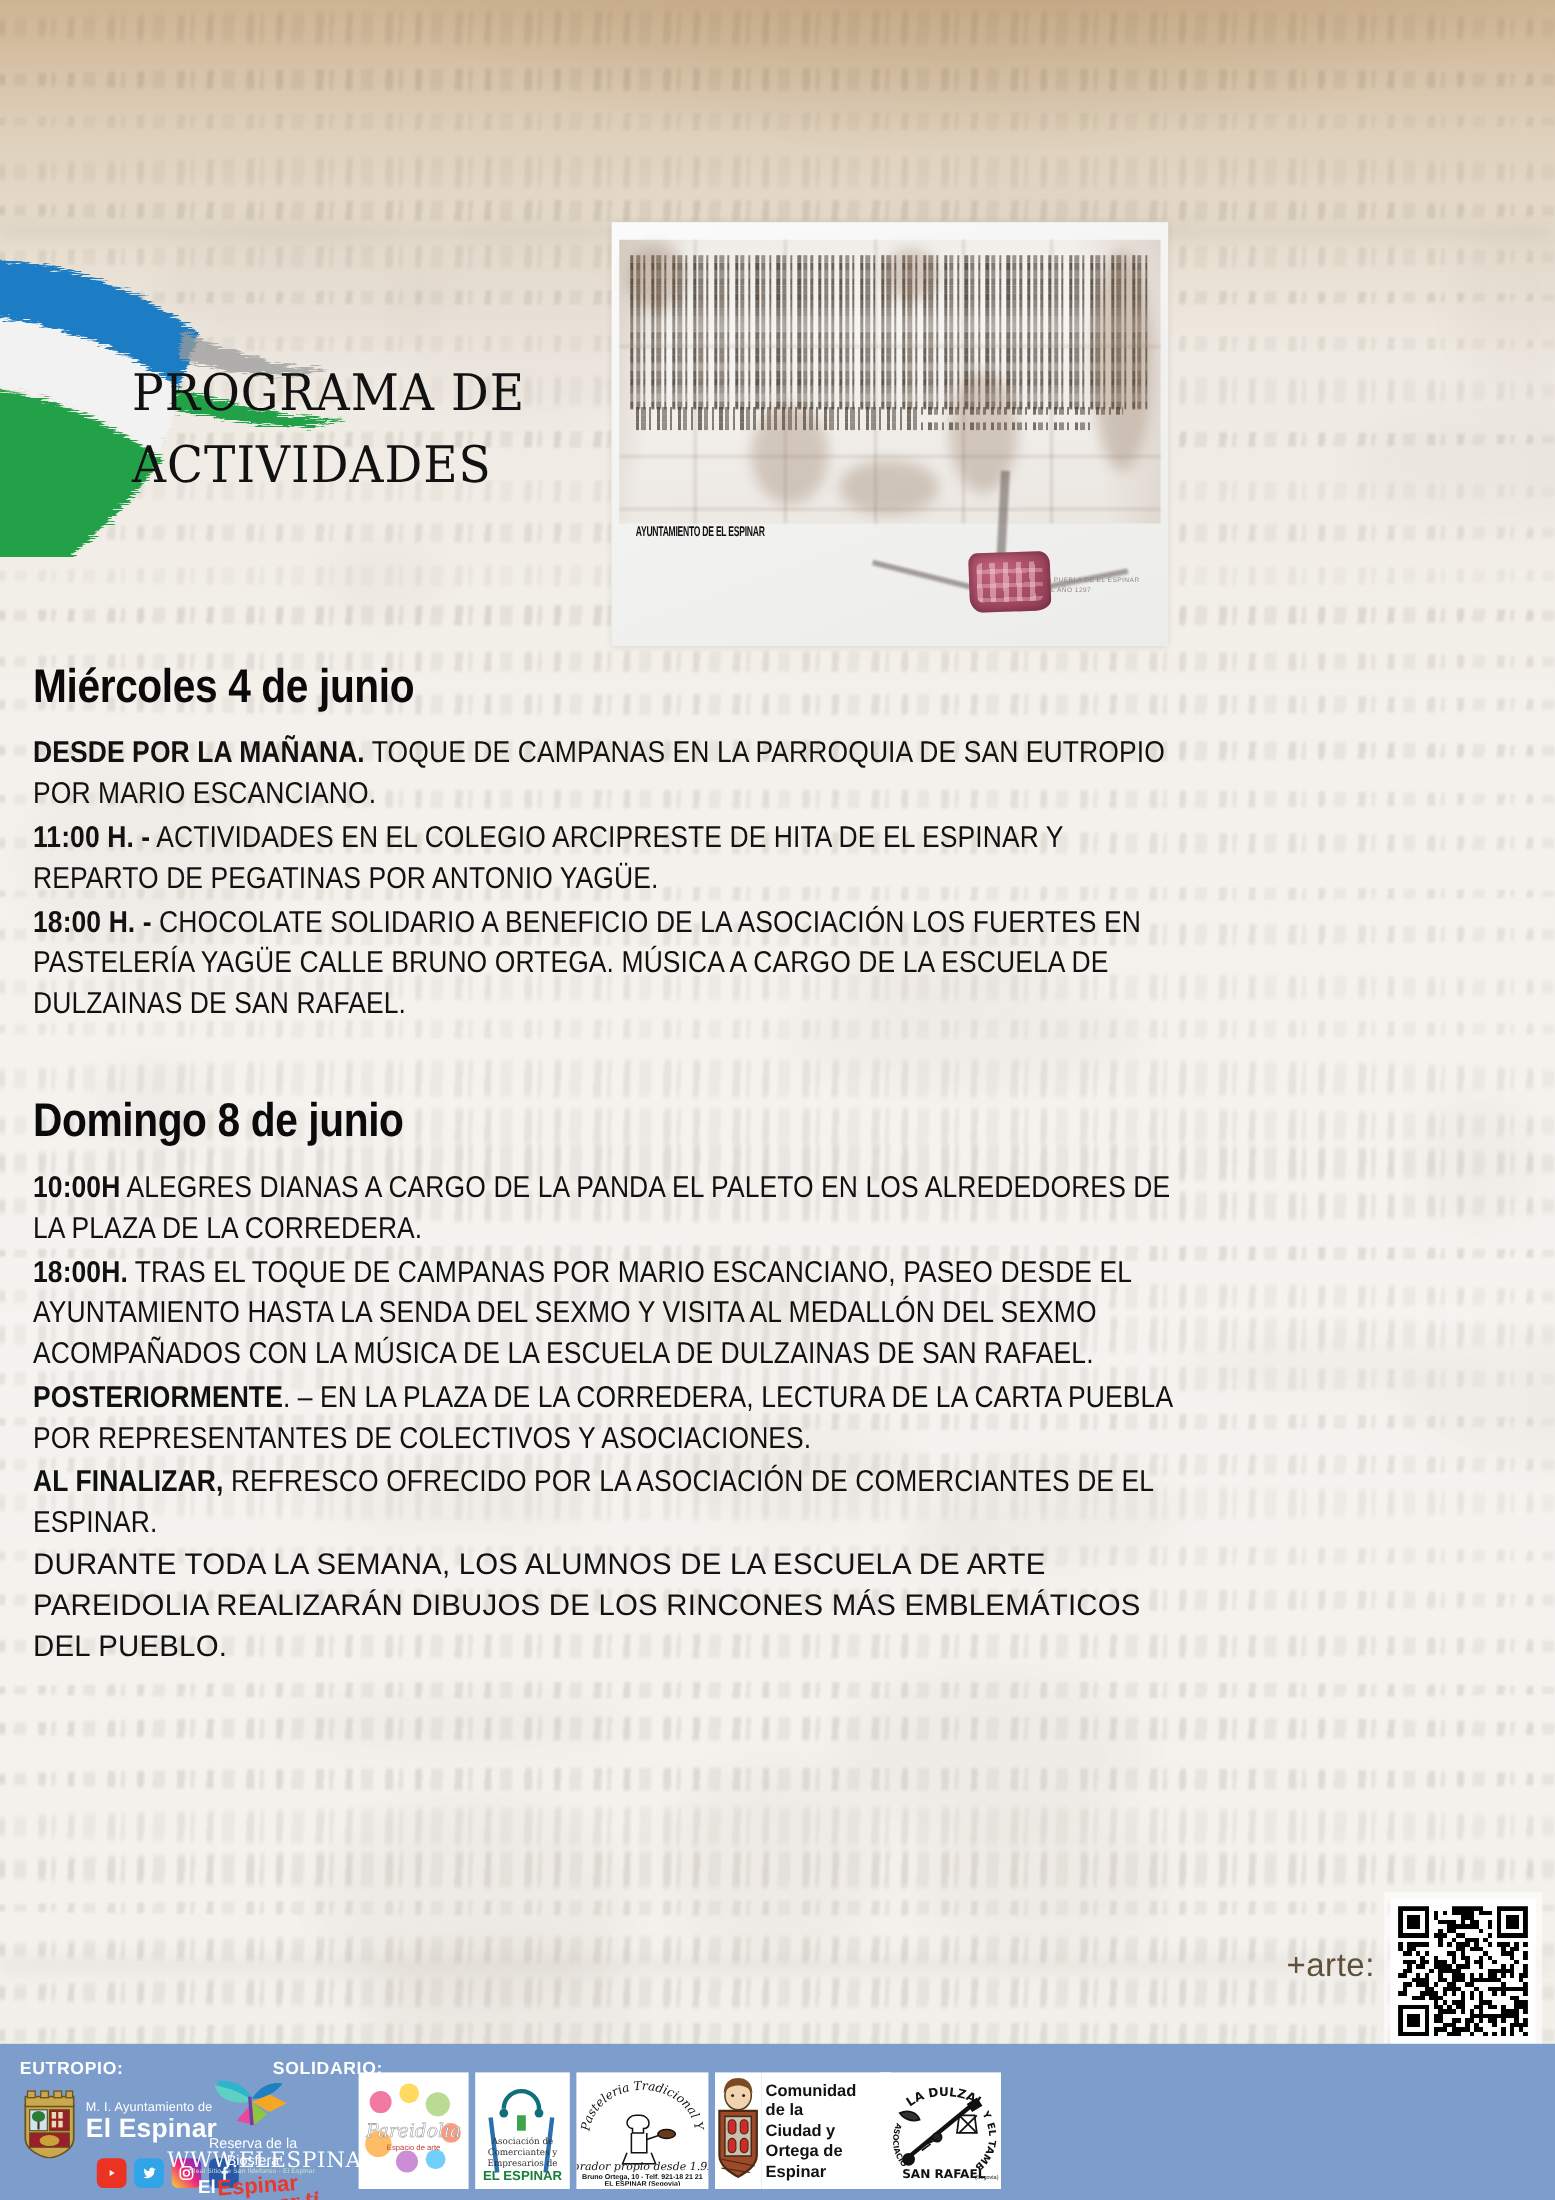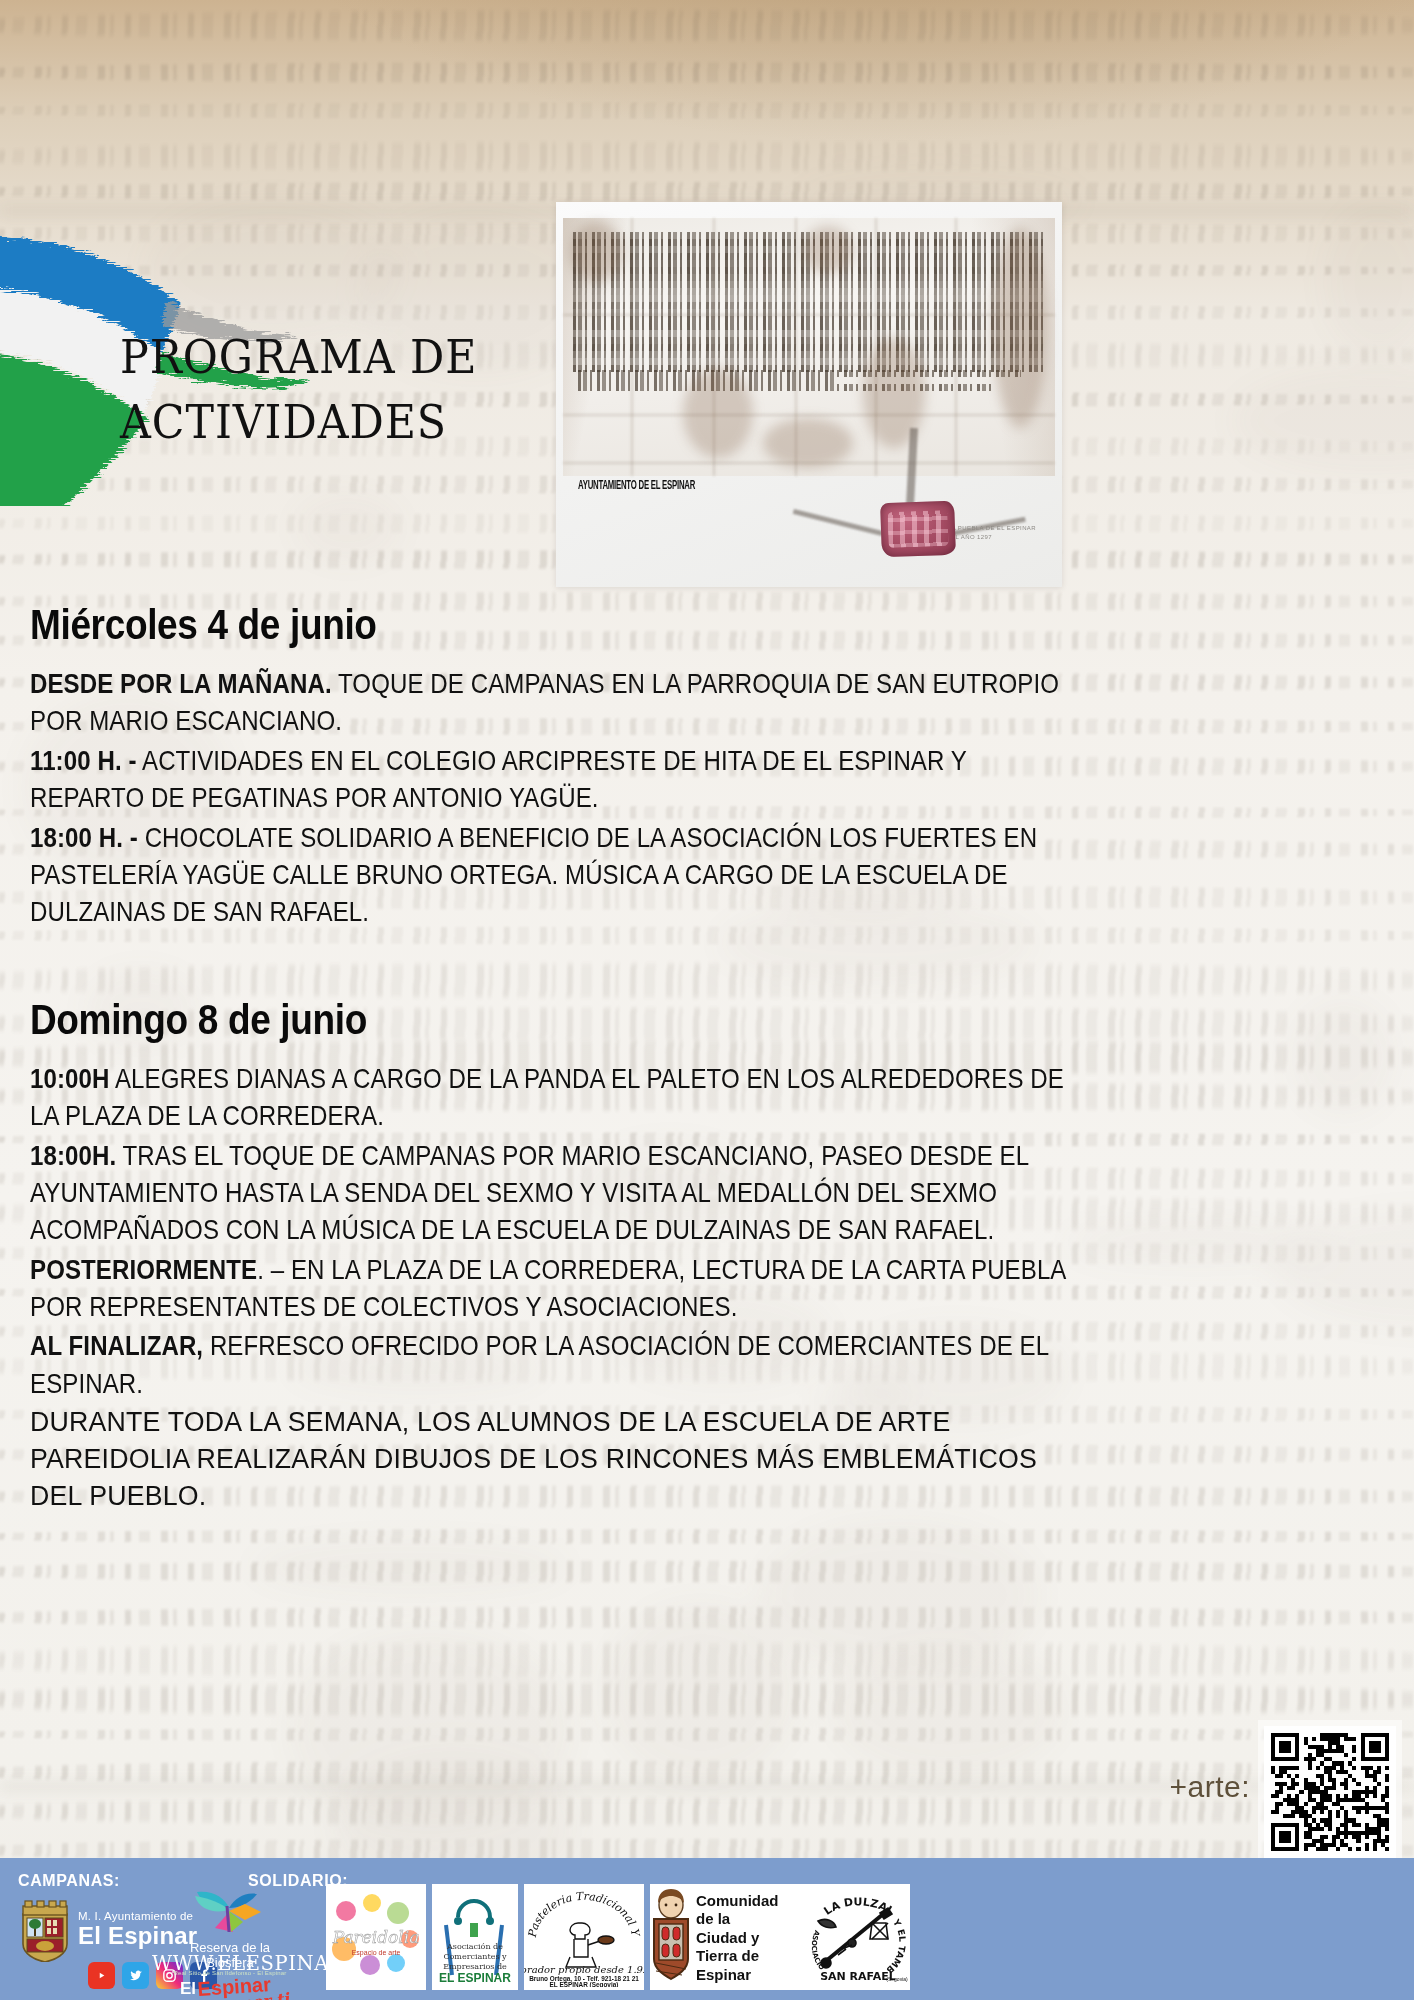--- a/index.html
+++ b/index.html
@@ -828,21 +828,21 @@
           <rect x="21" y="28" width="1" height="1"></rect>
           <rect x="23" y="28" width="1" height="1"></rect>
           <rect x="25" y="28" width="1" height="1"></rect>
           <rect x="28" y="28" width="1" height="1"></rect>
         </g>
     </svg>
   </div>
 
   <div class="footer">
 
-    <div class="lbl lbl-organiza">CAMPANAS:</div>
+    <div class="lbl lbl-organiza">EUTROPIO:</div>
     <div class="lbl lbl-colaboran">SOLIDARIO:</div>
 
     <div class="crest">
       <svg viewBox="0 0 50 62" width="50" height="62">
         <path d="M3 14 h44 v30 c0 10 -12 16 -22 18 C15 60 3 54 3 44 Z" fill="#c9a84e" stroke="#6b5420" stroke-width="1.6"></path>
         <rect x="3" y="6" width="44" height="9" fill="#c9a84e" stroke="#6b5420" stroke-width="1.4"></rect>
         <rect x="5" y="1" width="7" height="6" fill="#c9a84e" stroke="#6b5420" stroke-width="1.2"></rect>
         <rect x="17" y="1" width="7" height="6" fill="#c9a84e" stroke="#6b5420" stroke-width="1.2"></rect>
         <rect x="29" y="1" width="7" height="6" fill="#c9a84e" stroke="#6b5420" stroke-width="1.2"></rect>
         <rect x="40" y="1" width="6" height="6" fill="#c9a84e" stroke="#6b5420" stroke-width="1.2"></rect>
@@ -978,21 +978,21 @@
             <rect x="12" y="57" width="7" height="13" rx="3.5"></rect>
             <rect x="23" y="57" width="7" height="13" rx="3.5"></rect>
           </g>
         <path d="M6 76 l30 6 M6 84 l26 4" stroke="#4c2a12" stroke-width="1" fill="none"></path>
       </svg>
     </div>
     <div class="comu-txt">
       <div>Comunidad</div>
       <div>de la</div>
       <div>Ciudad y</div>
-      <div>Tierra de</div>
+      <div>Ortega de</div>
       <div>Espinar</div>
     </div>
 
     <div class="logobox lb5">
       <svg viewBox="0 0 110 100" width="110" height="100">
         <path id="arcd" d="M22 34 A 40 26 0 0 1 92 30" fill="none"></path>
         <text font-family="DejaVu Sans, sans-serif" font-size="11" font-weight="700" fill="#111">
           <textPath href="#arcd" startOffset="10%">LA DULZAINA</textPath>
         </text>
         <g stroke="#111" fill="none" stroke-width="1.6">

